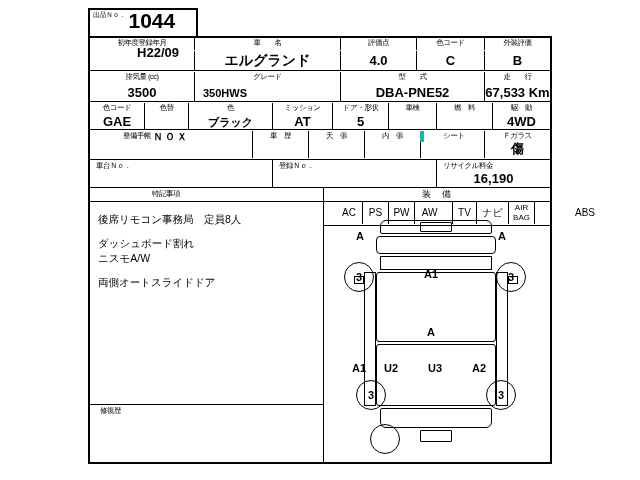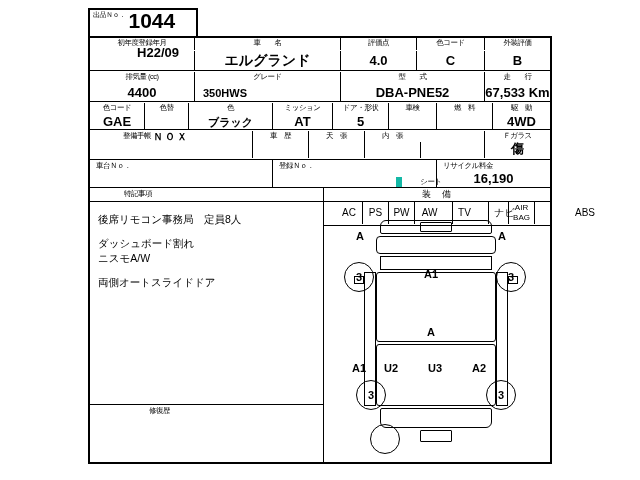--- a/index.html
+++ b/index.html
@@ -166,21 +166,21 @@
   <div class="cell val v13" style="left:416px; top:51px; width:68px; height:19px; line-height:19px; border-left:1px solid #000;">C</div>
   <div class="cell val v13" style="left:484px; top:51px; width:66px; height:19px; line-height:19px; border-left:1px solid #000;">B</div>
 
   <div class="cell" style="left:90px; top:70px; width:460px; height:1px; background:#000;"></div>
 
   <div class="cell hdr" style="left:90px; top:72px; width:104px; height:12px;">排気量 (cc)</div>
   <div class="cell hdr" style="left:194px; top:72px; width:146px; height:12px; border-left:1px solid #000;">グレード</div>
   <div class="cell hdr" style="left:340px; top:72px; width:144px; height:12px; border-left:1px solid #000;">型　　式</div>
   <div class="cell hdr" style="left:484px; top:72px; width:66px; height:12px; border-left:1px solid #000;">走　　行</div>
 
-  <div class="cell val v13" style="left:90px; top:84px; width:104px; height:18px; line-height:18px;">4400</div>
+  <div class="cell val v13" style="left:90px; top:84px; width:104px; height:18px; line-height:18px;">3500</div>
   <div class="cell val v11" style="left:194px; top:84px; width:146px; height:18px; line-height:18px; border-left:1px solid #000; text-align:left; padding-left:8px;">350HWS</div>
   <div class="cell val v13" style="left:340px; top:84px; width:144px; height:18px; line-height:18px; border-left:1px solid #000;">DBA-PNE52</div>
   <div class="cell val v13" style="left:484px; top:84px; width:66px; height:18px; line-height:18px; border-left:1px solid #000;">67,533 Km</div>
 
   <div class="cell" style="left:90px; top:101px; width:460px; height:1px; background:#000;"></div>
 
   <div class="cell hdr" style="left:90px; top:103px; width:54px; height:11px;">色コード</div>
   <div class="cell hdr" style="left:144px; top:103px; width:44px; height:11px; border-left:1px solid #000;">色替</div>
   <div class="cell hdr" style="left:188px; top:103px; width:84px; height:11px; border-left:1px solid #000;">色</div>
   <div class="cell hdr" style="left:272px; top:103px; width:60px; height:11px; border-left:1px solid #000;">ミッション</div>
@@ -197,21 +197,21 @@
   <div class="cell val v11" style="left:388px; top:114px; width:48px; height:16px; line-height:16px; border-left:1px solid #000;"></div>
   <div class="cell val v11" style="left:436px; top:114px; width:56px; height:16px; line-height:16px; border-left:1px solid #000;"></div>
   <div class="cell val v13" style="left:492px; top:114px; width:58px; height:16px; line-height:16px; border-left:1px solid #000;">4WD</div>
 
   <div class="cell" style="left:90px; top:129px; width:460px; height:1px; background:#000;"></div>
 
   <div class="cell hdr" style="left:90px; top:131px; width:94px; height:11px;">整備手帳</div>
   <div class="cell hdr" style="left:252px; top:131px; width:56px; height:11px; border-left:1px solid #000;">車　歴</div>
   <div class="cell hdr" style="left:308px; top:131px; width:56px; height:11px; border-left:1px solid #000;">天　張</div>
   <div class="cell hdr" style="left:364px; top:131px; width:56px; height:11px; border-left:1px solid #000;">内　張</div>
-  <div class="cell hdr" style="left:396px; top:131px; width:64px; height:11px; border-left:6px solid #14b8a6;margin-top:46px;">シート</div>
+  <div class="cell hdr" style="left:420px; top:131px; width:64px; height:11px; border-left:4px solid #14b8a6;">シート</div>
   <div class="cell hdr" style="left:484px; top:131px; width:66px; height:11px; border-left:1px solid #000;">Ｆガラス</div>
 
   <div class="cell val v10" style="left:90px; top:130px; width:162px; height:12px; line-height:14px; letter-spacing:2px; text-align:center;">ＮＯＸ</div>
   <div class="cell val v10" style="left:252px; top:142px; width:56px; height:16px; line-height:16px; border-left:1px solid #000;"></div>
   <div class="cell val v10" style="left:308px; top:142px; width:56px; height:16px; line-height:16px; border-left:1px solid #000;"></div>
   <div class="cell val v10" style="left:364px; top:142px; width:56px; height:16px; line-height:16px; border-left:1px solid #000;"></div>
   <div class="cell val v10" style="left:420px; top:142px; width:64px; height:16px; line-height:16px; border-left:1px solid #000;"></div>
   <div class="cell val kizu" style="left:484px; top:140px; width:66px; height:18px; line-height:18px; border-left:1px solid #000;">傷</div>
 
   <div class="cell" style="left:90px; top:159px; width:460px; height:1px; background:#000;"></div>
@@ -220,52 +220,52 @@
   <div class="cell hdr" style="left:272px; top:161px; width:90px; height:11px; border-left:1px solid #000; text-align:left; padding-left:6px;">登録Ｎｏ．</div>
   <div class="cell hdr" style="left:436px; top:161px; width:114px; height:11px; border-left:1px solid #000; text-align:left; padding-left:6px;">リサイクル料金</div>
   <div class="cell" style="left:272px; top:160px; width:1px; height:27px; background:#000;"></div>
   <div class="cell" style="left:436px; top:160px; width:1px; height:27px; background:#000;"></div>
 
   <div class="cell val v12" style="left:273px; top:171px; width:162px; height:16px; line-height:16px;"></div>
   <div class="cell val v13" style="left:437px; top:171px; width:113px; height:16px; line-height:16px;">16,190</div>
 
   <div class="cell" style="left:90px; top:187px; width:460px; height:1px; background:#000;"></div>
 
-  <div class="cell hdr" style="left:90px; top:189px; width:90px; height:11px; text-align:center; padding-left:6px;">特記事項</div>
+  <div class="cell hdr" style="left:90px; top:189px; width:90px; height:11px; text-align:right; padding-left:6px;">特記事項</div>
   <div class="cell hdr" style="left:324px; top:189px; width:226px; height:11px; font-size:9px; letter-spacing:1px;">装　備</div>
 
   <div class="cell" style="left:323px; top:188px; width:1px; height:274px; background:#000;"></div>
 
   <div class="cell" style="left:90px; top:201px; width:234px; height:1px; background:#000;"></div>
   <div class="cell" style="left:324px; top:201px; width:226px; height:1px; background:#000;"></div>
 
   <div class="eqcell" style="left:336px; top:202px; width:26px; height:22px;">AC</div>
   <div class="eqcell" style="left:362px; top:202px; width:26px; height:22px; border-left:1px solid #000;text-align:center;">PS</div>
   <div class="eqcell" style="left:388px; top:202px; width:26px; height:22px; border-left:1px solid #000;">PW</div>
   <div class="eqcell" style="left:414px; top:202px; width:30px; height:22px; border-left:1px solid #000;">AW</div>
   <div class="eqcell" style="left:452px; top:202px; width:24px; height:22px; border-left:1px solid #000;">TV</div>
-  <div class="eqcell" style="left:488px; top:202px; width:32px; height:22px; border-left:1px solid #000;">ナビ</div>
+  <div class="eqcell" style="left:476px; top:202px; width:32px; height:22px; border-left:1px solid #000;">ナビ</div>
   <div class="eqcell two" style="left:508px; top:202px; width:26px; height:22px; border-left:1px solid #000;">
     <div>AIR</div>
     <div>BAG</div>
   </div>
   <div class="eqcell" style="left:534px; top:202px; width:30px; height:22px; border-left:1px solid #000;padding-left:40px;">ABS</div>
   <div class="cell" style="left:324px; top:225px; width:226px; height:1px; background:#000;"></div>
 
   <div class="notes" style="left:90px; top:206px; width:232px; height:200px;">
     <div>後席リモコン事務局　定員8人</div>
     <div class="gap"></div>
     <div>ダッシュボード割れ</div>
     <div>ニスモA/W</div>
     <div class="gap"></div>
     <div>両側オートスライドドア</div>
   </div>
 
   <div class="cell" style="left:90px; top:404px; width:234px; height:1px; background:#000;"></div>
-  <div class="cell hdr" style="left:90px; top:406px; width:80px; height:12px; text-align:right; padding-left:10px;">修復歴</div>
+  <div class="cell hdr" style="left:90px; top:406px; width:80px; height:12px; text-align:left; padding-left:10px;">修復歴</div>
 
   <div class="diagram">
 
     <div class="dg" style="left:56px; top:4px; width:112px; height:14px; border-radius:6px 6px 2px 2px;"></div>
 
     <div class="dg" style="left:52px; top:20px; width:120px; height:18px; border-radius:4px;"></div>
 
     <div class="dg" style="left:56px; top:40px; width:112px; height:14px;"></div>
 
     <div class="dg" style="left:52px; top:56px; width:120px; height:70px; border-radius:3px;"></div>

